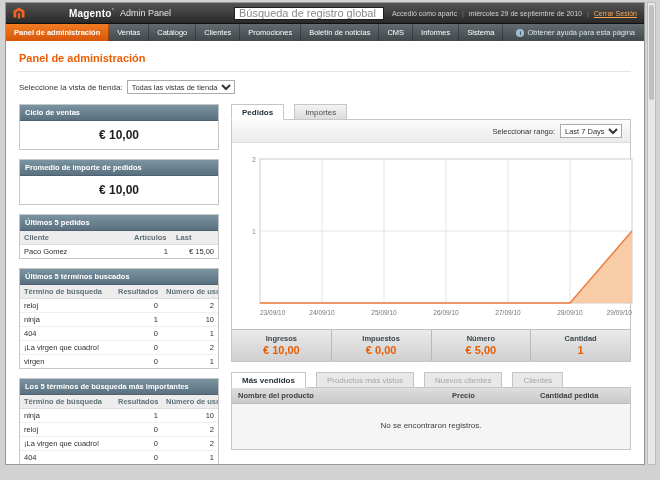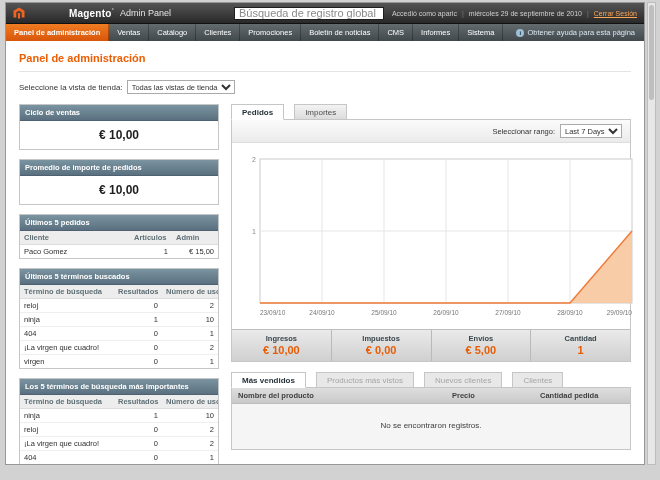--- a/index.html
+++ b/index.html
@@ -155,21 +155,21 @@
           <div class="panel-value">€ 10,00</div>
         </section>
 
         <section class="panel">
           <div class="panel-head">Últimos 5 pedidos</div>
           <table class="mini">
             <thead>
               <tr>
                 <th>Cliente</th>
                 <th class="num col-items">Artículos</th>
-                <th class="num col-total">Admin</th>
+                <th class="num col-total">Last</th>
               </tr>
             </thead>
             <tbody>
               <tr>
                 <td>Paco Gomez</td>
                 <td class="num">1</td>
                 <td class="num">€ 15,00</td>
               </tr>
             </tbody>
           </table>
@@ -291,21 +291,21 @@
           <div class="stats">
             <div class="stat">
               <div class="lbl">Ingresos</div>
               <div class="val">€ 10,00</div>
             </div>
             <div class="stat">
               <div class="lbl">Impuestos</div>
               <div class="val">€ 0,00</div>
             </div>
             <div class="stat">
-              <div class="lbl">Envíos</div>
+              <div class="lbl">Número</div>
               <div class="val">€ 5,00</div>
             </div>
             <div class="stat">
               <div class="lbl">Cantidad</div>
               <div class="val">1</div>
             </div>
           </div>
         </div>
 
         <div class="bottom">

